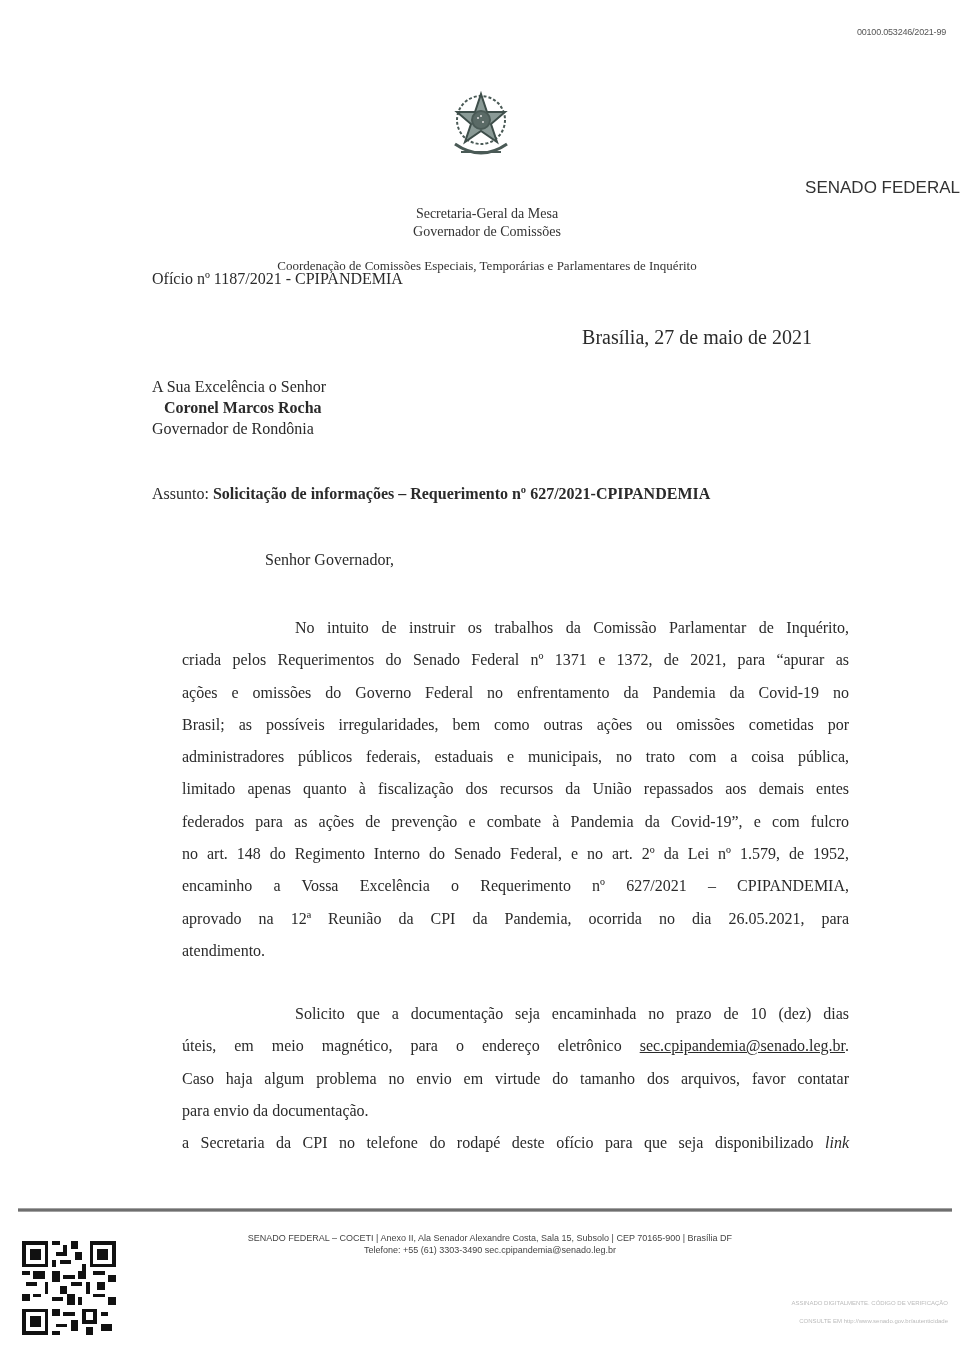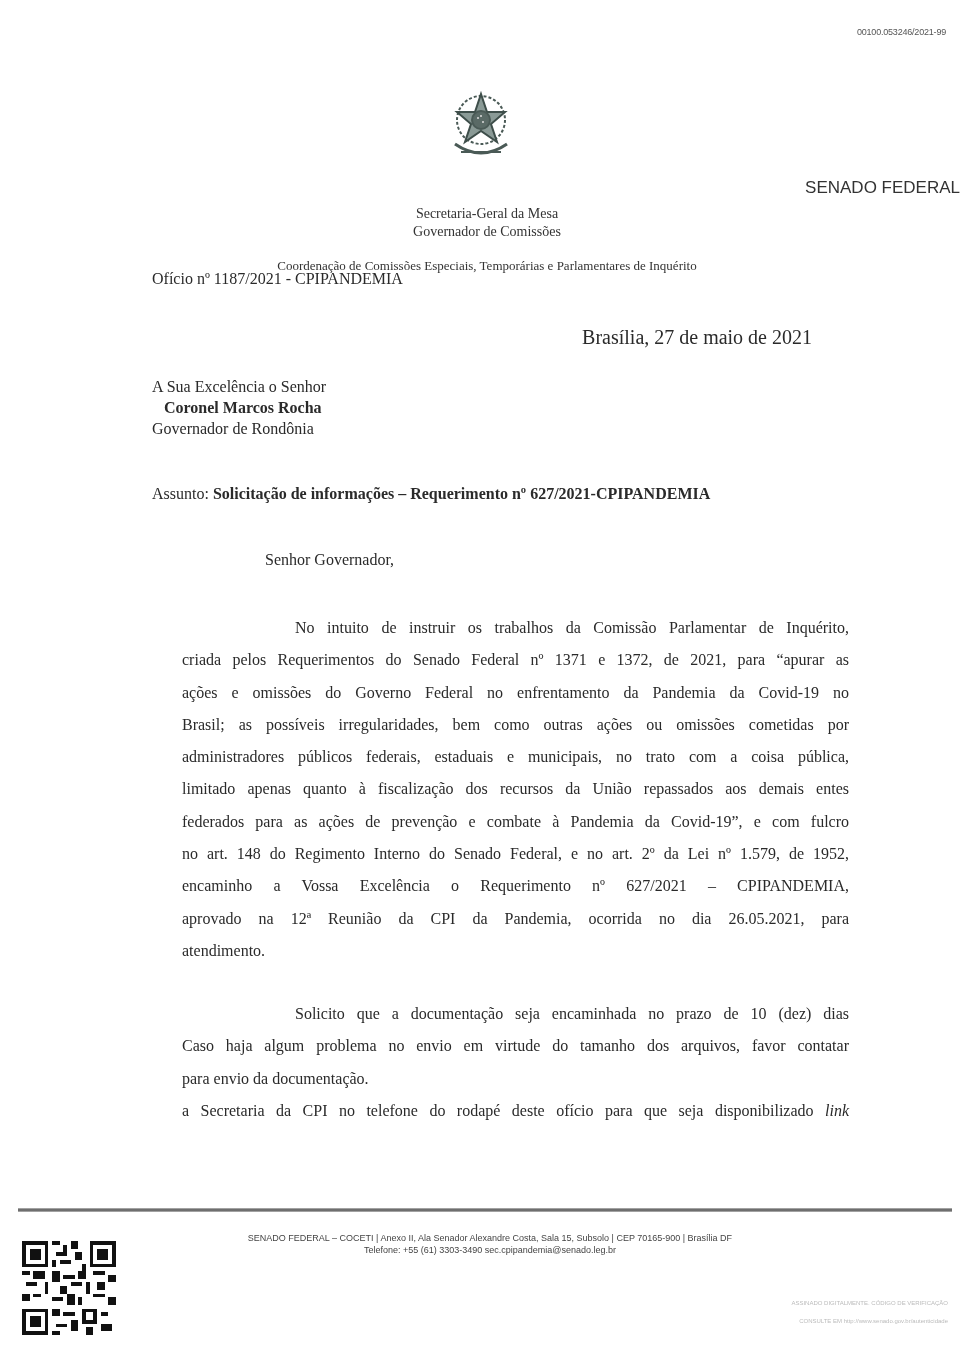--- a/index.html
+++ b/index.html
@@ -85,20 +85,21 @@
   <span class="line">limitado apenas quanto à fiscalização dos recursos da União repassados aos demais entes</span>
   <span class="line">federados para as ações de prevenção e combate à Pandemia da Covid-19”, e com fulcro</span>
   <span class="line">no art. 148 do Regimento Interno do Senado Federal, e no art. 2º da Lei nº 1.579, de 1952,</span>
   <span class="line">encaminho a Vossa Excelência o Requerimento nº 627/2021 – CPIPANDEMIA,</span>
   <span class="line">aprovado na 12ª Reunião da CPI da Pandemia, ocorrida no dia 26.05.2021, para</span>
   <span class="line last">atendimento.</span>
 </div>
 
 <div id="p2" class="abs para">
   <span class="line ind">Solicito que a documentação seja encaminhada no prazo de 10 (dez) dias</span>
+  <span class="line"><span>úteis, em meio magnético, para o endereço eletrônico </span><a class="email">sec.cpipandemia@senado.leg.br</a><span>.</span></span>
   <span class="line">Caso haja algum problema no envio em virtude do tamanho dos arquivos, favor contatar</span>
   <span class="line last">para envio da documentação.</span>
   <span class="line"><span>a Secretaria da CPI no telefone do rodapé deste ofício para que seja disponibilizado </span><i>link</i></span>
 </div>
 
 <div id="rule" class="abs"></div>
 
 <svg id="qr" class="abs" viewBox="0 0 25 25" shape-rendering="crispEdges">
   <g fill="#111">
     <path d="M0 0h7v7h-7zM1 1v5h5v-5zM2 2h3v3h-3z" fill-rule="evenodd"></path>

